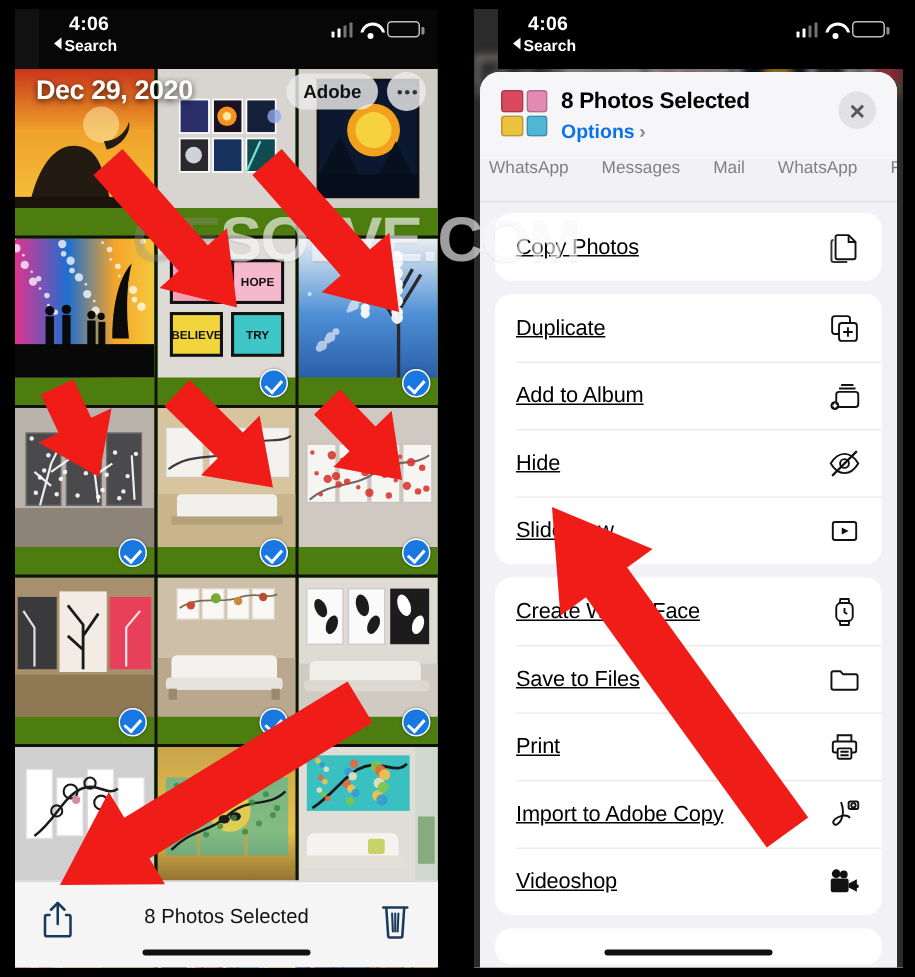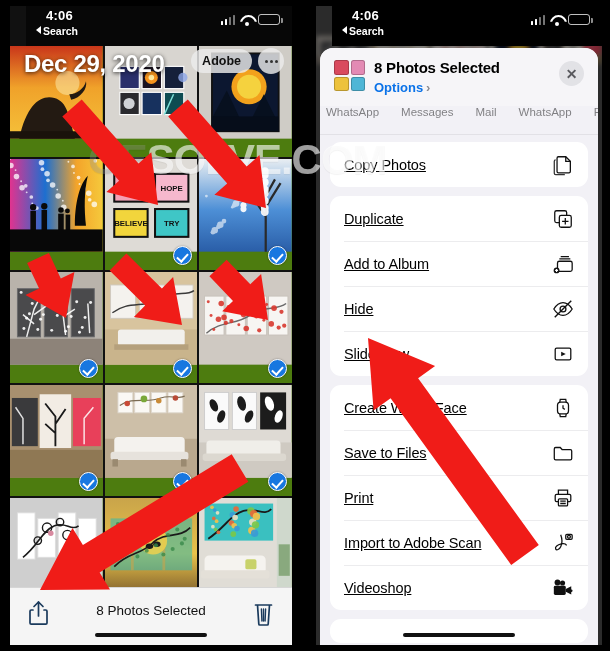--- a/index.html
+++ b/index.html
@@ -47,21 +47,21 @@
                  background: rgba(255,255,255,.55); border-radius: 0 1px 1px 0; }
 
   
   #sb-left { background: transparent; }
   #sb-left::before { content:""; position:absolute; inset:0; background:#000; opacity:.55; }
   #sb-left .sb-time, #sb-left .sb-back { text-shadow: 0 1px 2px rgba(0,0,0,.8); }
 
   
   #photos { position: absolute; inset: 0; background: #111; }
   .datehdr { position: absolute; left: 14px; top: 44px; z-index: 20;
-             font-size: 24px; font-weight: bold; color: #fff;
+             font-size: 18px; font-weight: bold; color: #fff;
              text-shadow: 0 1px 4px rgba(0,0,0,.75); letter-spacing: -.3px; }
   .topbtns { position: absolute; right: 8px; top: 42px; z-index: 22; display: flex;
              align-items: center; gap: 6px; }
   .btn-cancel { background: rgba(235,235,235,.82); color: #111; font-size: 12.5px;
                 font-weight: 600; padding: 5px 11px; border-radius: 13px; }
   .btn-more { width: 26px; height: 26px; border-radius: 50%; background: rgba(235,235,235,.82);
               display: flex; align-items: center; justify-content: center; gap: 2px; }
   .btn-more i { width: 3px; height: 3px; border-radius: 50%; background: #333; display: block; }
 
   .grid { position: absolute; left: 0; right: 0; top: 0; display: grid;
@@ -942,21 +942,21 @@
               <div class="mrow">
                 <div class="mlabel">Print</div>
                 <div class="micon"><svg viewBox="0 0 24 24" fill="none" stroke="#111" stroke-width="1.4">
                     <path d="M7 8 V3.5 h10 V8"></path>
                     <rect x="3.5" y="8" width="17" height="8" rx="1.5"></rect>
                     <rect x="7" y="13" width="10" height="7.5" rx="1" fill="#fff"></rect>
                     <path d="M9 15.5 h6 M9 18 h6"></path>
                   </svg></div>
               </div>
               <div class="mrow">
-                <div class="mlabel">Import to Adobe Scan</div>
+                <div class="mlabel">Import to Adobe Copy</div>
                 <div class="micon"><svg viewBox="0 0 24 24" fill="none" stroke="#111" stroke-width="1.4">
                     <path d="M9.5 3 C11 7 11.5 12 9.5 16 C8 19 5 20.5 4 18.5 C3 16.5 6 14 10 13 C13 12.3 15 13 16 14.5"></path>
                     <rect x="15" y="2.5" width="7" height="5.5" rx="1.2"></rect>
                     <circle cx="18.5" cy="5.3" r="1.6"></circle>
                   </svg></div>
               </div>
               <div class="mrow">
                 <div class="mlabel">Videoshop</div>
                 <div class="micon"><svg viewBox="0 0 24 24">
                     <rect x="2" y="9.5" width="13" height="10" rx="1.6" fill="#111"></rect>

